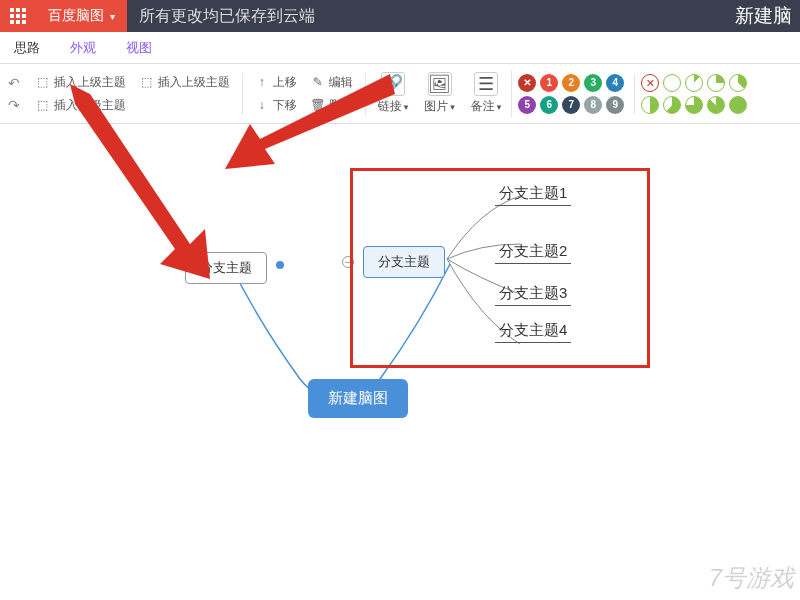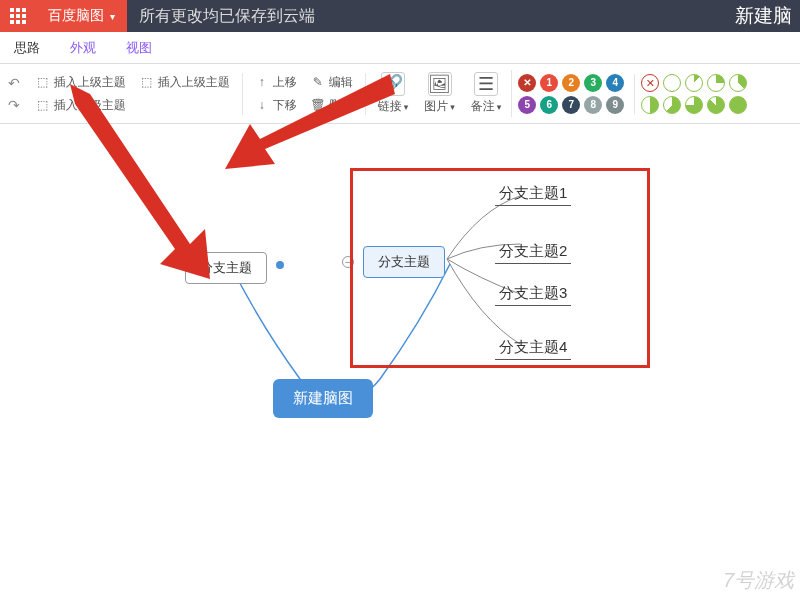--- a/index.html
+++ b/index.html
@@ -32,21 +32,21 @@
 .pie-grid { display: flex; flex-direction: column; gap: 4px; padding: 0 6px; }
 .pie-row { display: flex; gap: 4px; }
 .pie { width: 18px; height: 18px; border-radius: 50%; border:1px solid #8BC34A; position:relative; overflow:hidden;}
 .canvas { position: absolute; top: 124px; left: 0; right: 0; bottom: 0; background: #fff; }
 .node { position: absolute; border: 1px solid #999; border-radius: 4px; padding: 6px 14px; background: #fff; font-size: 13px; color: #333; }
 .node.root { background: #4A90D9; color: #fff; border: none; padding: 10px 20px; font-size: 15px; border-radius: 6px; }
 .node.sel { border: 1px solid #4A90D9; background: #EAF3FB; }
 .branch-label { position: absolute; font-size: 15px; color: #333; border-bottom: 1px solid #555; padding: 2px 4px; }
 .highlight-box { position: absolute; border: 3px solid #D93025; }
 .arrow { position: absolute; }
-.watermark { position: absolute; right: 6px; bottom: 6px; font-size: 20px; color: rgba(0,0,0,0.18); font-style: italic; }
+.watermark { position: absolute; right: 6px; bottom: 6px; font-size: 24px; color: rgba(0,0,0,0.18); font-style: italic; }
 svg.conn { position:absolute; top:0; left:0; pointer-events:none; }
 </style>
 </head>
 <body>
 
 <div class="header">
   <div class="apps-btn">
     <div class="apps-grid">
         <span></span>
         <span></span>
@@ -183,23 +183,23 @@
 
   <div class="node" style="left:185px; top:128px;">分支主题</div>
   <div style="position:absolute; left:276px; top:137px; width:8px; height:8px; border-radius:50%; background:#4A90D9;"></div>
 
   <div class="node sel" style="left:363px; top:122px;">分支主题</div>
   <div style="position:absolute; left:342px; top:132px; width:12px; height:12px; border:1px solid #999; border-radius:50%; background:#fff; font-size:10px; text-align:center; line-height:11px; color:#888;">−</div>
 
   <div class="branch-label" style="left:495px; top:58px;">分支主题1</div>
   <div class="branch-label" style="left:495px; top:116px;">分支主题2</div>
   <div class="branch-label" style="left:495px; top:158px;">分支主题3</div>
-  <div class="branch-label" style="left:495px; top:212px;">分支主题4</div>
-
-  <div class="node root" style="left:273px; top:255px;">新建脑图</div>
+  <div class="branch-label" style="left:495px; top:195px;">分支主题4</div>
+
+  <div class="node root" style="left:308px; top:255px;">新建脑图</div>
 
   <div class="highlight-box" style="left:350px; top:44px; width:300px; height:200px;"></div>
 
   <svg class="arrow" style="left:40px; top:-40px;" width="200" height="200">
     <polygon points="30,0 50,10 150,160 165,145 170,195 120,180 135,165 35,20" fill="#D93025"></polygon>
   </svg>
   <svg class="arrow" style="left:210px; top:-50px;" width="200" height="120">
     <polygon points="180,0 185,20 55,75 65,90 15,95 40,50 50,65" fill="#D93025"></polygon>
   </svg>
 

